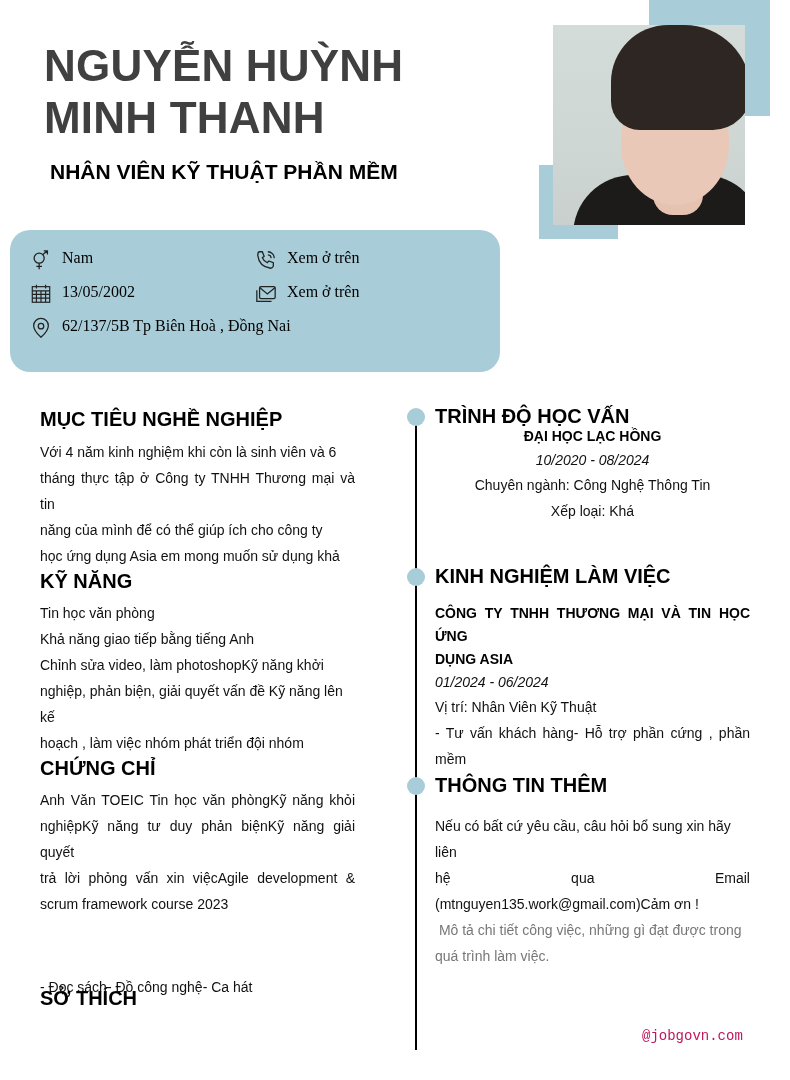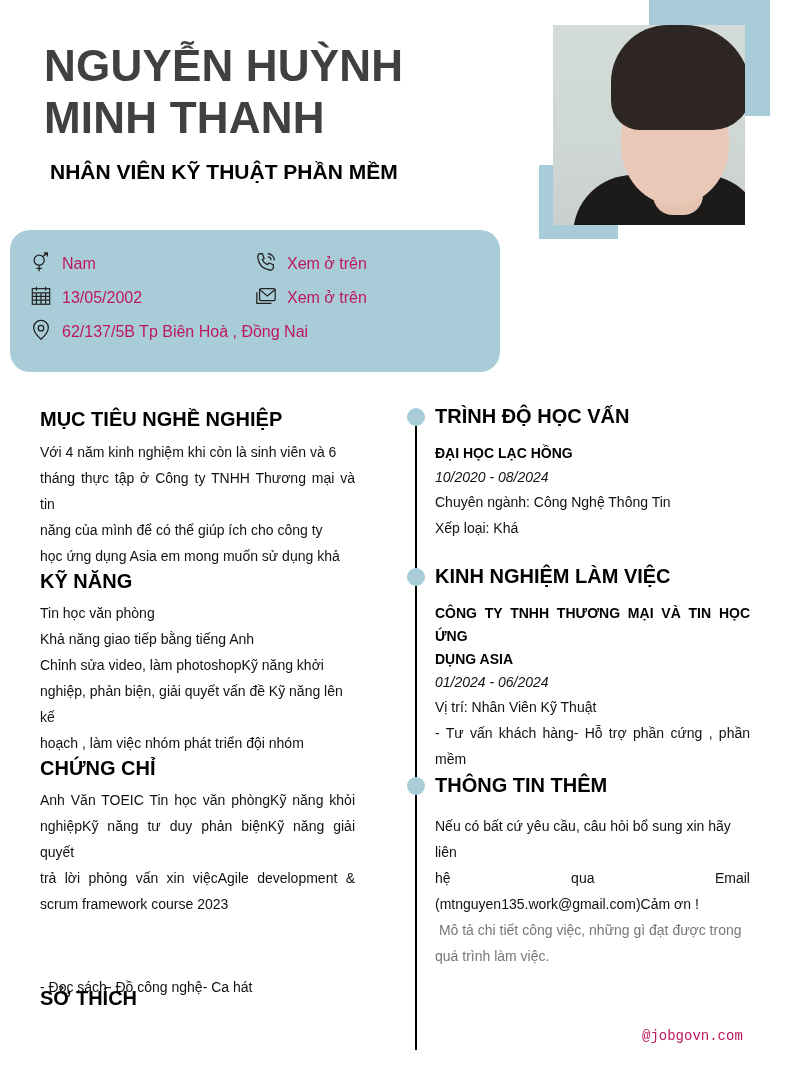--- a/index.html
+++ b/index.html
@@ -12,21 +12,21 @@
     .deco-top { position: absolute; left: 649px; top: 0; width: 121px; height: 116px; background: #a8cdd8; }
     .deco-bottom { position: absolute; left: 539px; top: 165px; width: 79px; height: 74px; background: #a8cdd8; }
     .photo { position: absolute; left: 553px; top: 25px; width: 192px; height: 200px; overflow: hidden;
              background: linear-gradient(180deg, #d4dcda 0%, #cfd7d4 60%, #c9d0cd 100%); }
     .photo .hair { position: absolute; left: 58px; top: 0; width: 140px; height: 105px; background: #2e2622; border-radius: 60px 70px 40px 30px; }
     .photo .face { position: absolute; left: 68px; top: 60px; width: 108px; height: 120px; background: #eac8b8; border-radius: 45% 45% 50% 50%; }
     .photo .body { position: absolute; left: 20px; top: 150px; width: 190px; height: 80px; background: #1d1a1a; border-radius: 60px 60px 0 0; }
     .photo .neck { position: absolute; left: 100px; top: 150px; width: 50px; height: 40px; background: #e6c2b1; border-radius: 0 0 20px 20px; }
 
     .info { position: absolute; left: 10px; top: 230px; width: 490px; height: 142px; background: #a8cdd8; border-radius: 20px; }
-    .info-row { position: absolute; display: flex; align-items: flex-end; font-size: 16px; color: #be185d; height: 24px; }
+    .info-row { position: absolute; display: flex; align-items: flex-start; font-size: 16px; color: #000000; height: 24px; font-family: Liberation Serif, serif; }
     .info-row .ico { width: 22px; height: 22px; margin-right: 10px; display: inline-flex; align-items: center; justify-content: center; }
     .info-row svg { width: 22px; height: 22px; }
 
     .sec-title { position: absolute; font-size: 20px; font-weight: bold; color: #000; }
     .para { position: absolute; font-size: 14px; line-height: 26px; color: #111; text-align: justify; }
     .para.left { left: 40px; width: 315px; }
     .para.right { left: 435px; width: 315px; }
     .line { display: block; }
 
     .timeline { position: absolute; left: 415px; top: 417px; width: 1.5px; height: 633px; background: #000; }
@@ -134,21 +134,21 @@
 <div class="para left" style="top:974px;">
   <span class="line">- Đọc sách- Đồ công nghệ- Ca hát</span>
 </div>
 
 <div class="timeline"></div>
 <div class="dot" style="top:408px;"></div>
 <div class="dot" style="top:568px;"></div>
 <div class="dot" style="top:777px;"></div>
 
 <div class="sec-title" style="left:435px; top:405px;">TRÌNH ĐỘ HỌC VẤN</div>
-<div class="para right" style="top:441px; line-height:24px; text-align:left;">
+<div class="para right" style="top:424px; line-height:24px; text-align:center;">
   <span class="line sub-bold">ĐẠI HỌC LẠC HỒNG</span>
   <span class="line italic">10/2020 - 08/2024</span>
   <span class="line" style="line-height:26px;">Chuyên ngành: Công Nghệ Thông Tin</span>
   <span class="line" style="line-height:26px;">Xếp loại: Khá</span>
 </div>
 
 <div class="sec-title" style="left:435px; top:565px;">KINH NGHIỆM LÀM VIỆC</div>
 <div class="para right" style="top:602px; line-height:23px; text-align:left;">
   <span class="line sub-bold" style="text-align:justify; text-align-last:justify;">CÔNG TY TNHH THƯƠNG MẠI VÀ TIN HỌC ỨNG</span>
   <span class="line sub-bold">DỤNG ASIA</span>

